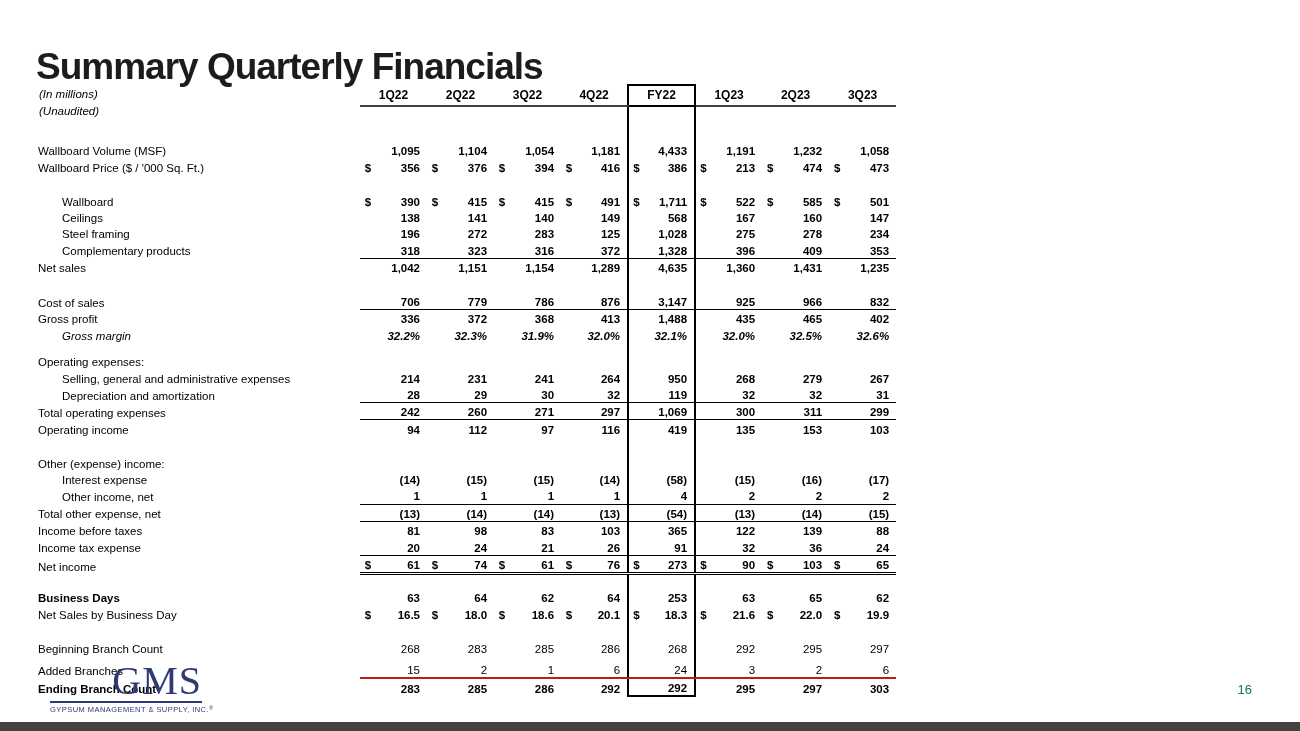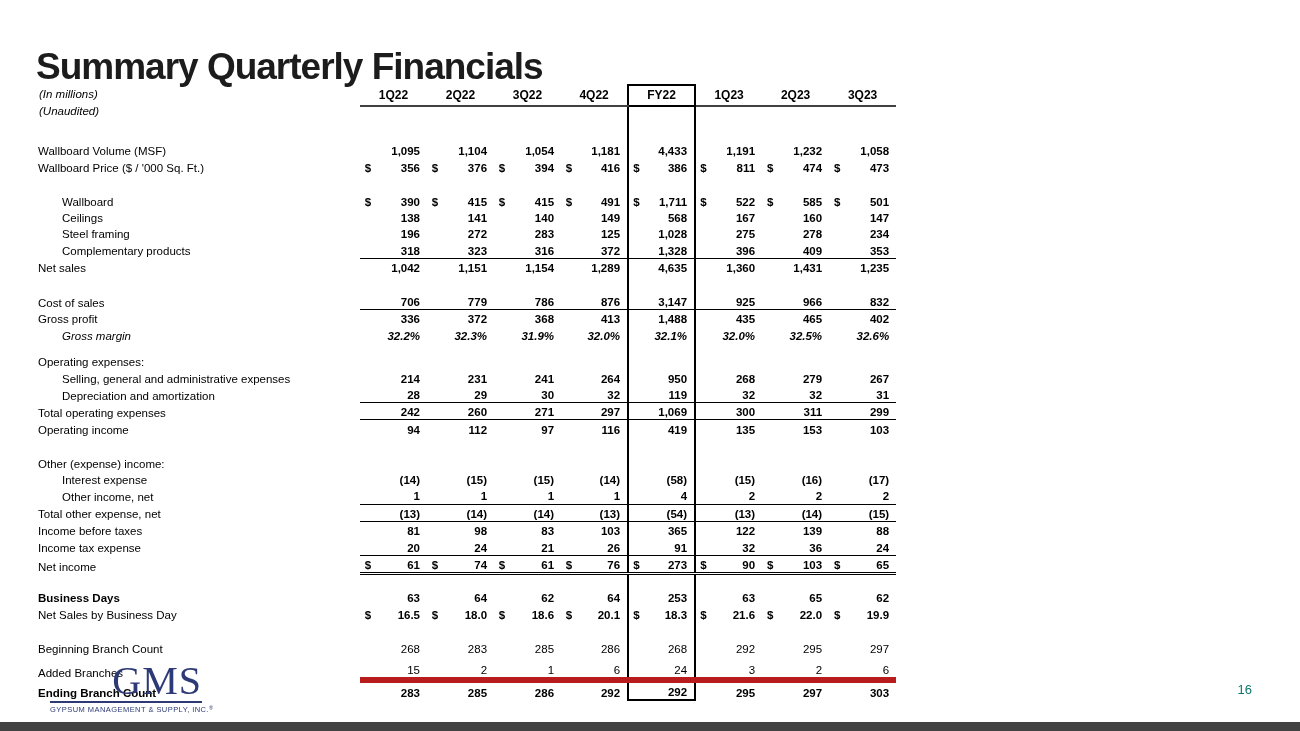--- a/index.html
+++ b/index.html
@@ -33,21 +33,21 @@
   thead th.fyh{border:2px solid #000;margin-left:18px;}
   tbody td{height:15.4px;padding-bottom:1px;}
   td.lab{text-align:left;}
   td.lab.ind{padding-left:24px;}
   td.dol{text-align:center;}
   td.val{text-align:right;padding-right:7px;}
   tr.vb td.dol, tr.vb td.val{font-weight:bold;}
   tr.lb td.lab{font-weight:bold;}
   tr.it td{font-style:italic;}
   td.bb1{border-bottom:1px solid #000;}
-  td.bb2{border-bottom:6px solid #b91c1c;margin-top:15px;}
+  td.bb2{border-bottom:2px solid #b91c1c;margin-top:15px;}
   td.bbd{border-bottom:3px double #000;}
   td.fyl{border-left:2px solid #000;}
   td.fyr{border-right:2px solid #000;}
   td.fyb{border-bottom:2px solid #000;}
   tr.gap td{height:16.5px;}
   tr.gap-xl td{height:34px;}
   tr.gap-lg td{height:16.5px;}
   tr.gap-md td{height:13px;}
   tr.gap-sm td{height:9px;}
   tr.gap-xs td{height:3.5px;}
@@ -149,21 +149,21 @@
           <td class="val">356</td>
           <td class="dol">$</td>
           <td class="val">376</td>
           <td class="dol">$</td>
           <td class="val">394</td>
           <td class="dol">$</td>
           <td class="val">416</td>
           <td class="dol fyl">$</td>
           <td class="val fyr">386</td>
           <td class="dol">$</td>
-          <td class="val">811</td>
+          <td class="val">213</td>
           <td class="dol">$</td>
           <td class="val">474</td>
           <td class="dol">$</td>
           <td class="val">473</td>
         </tr>
         <tr class="gap gap-lg">
           <td class="lab"></td>
           <td class="dol"></td>
           <td class="val"></td>
           <td class="dol"></td>

